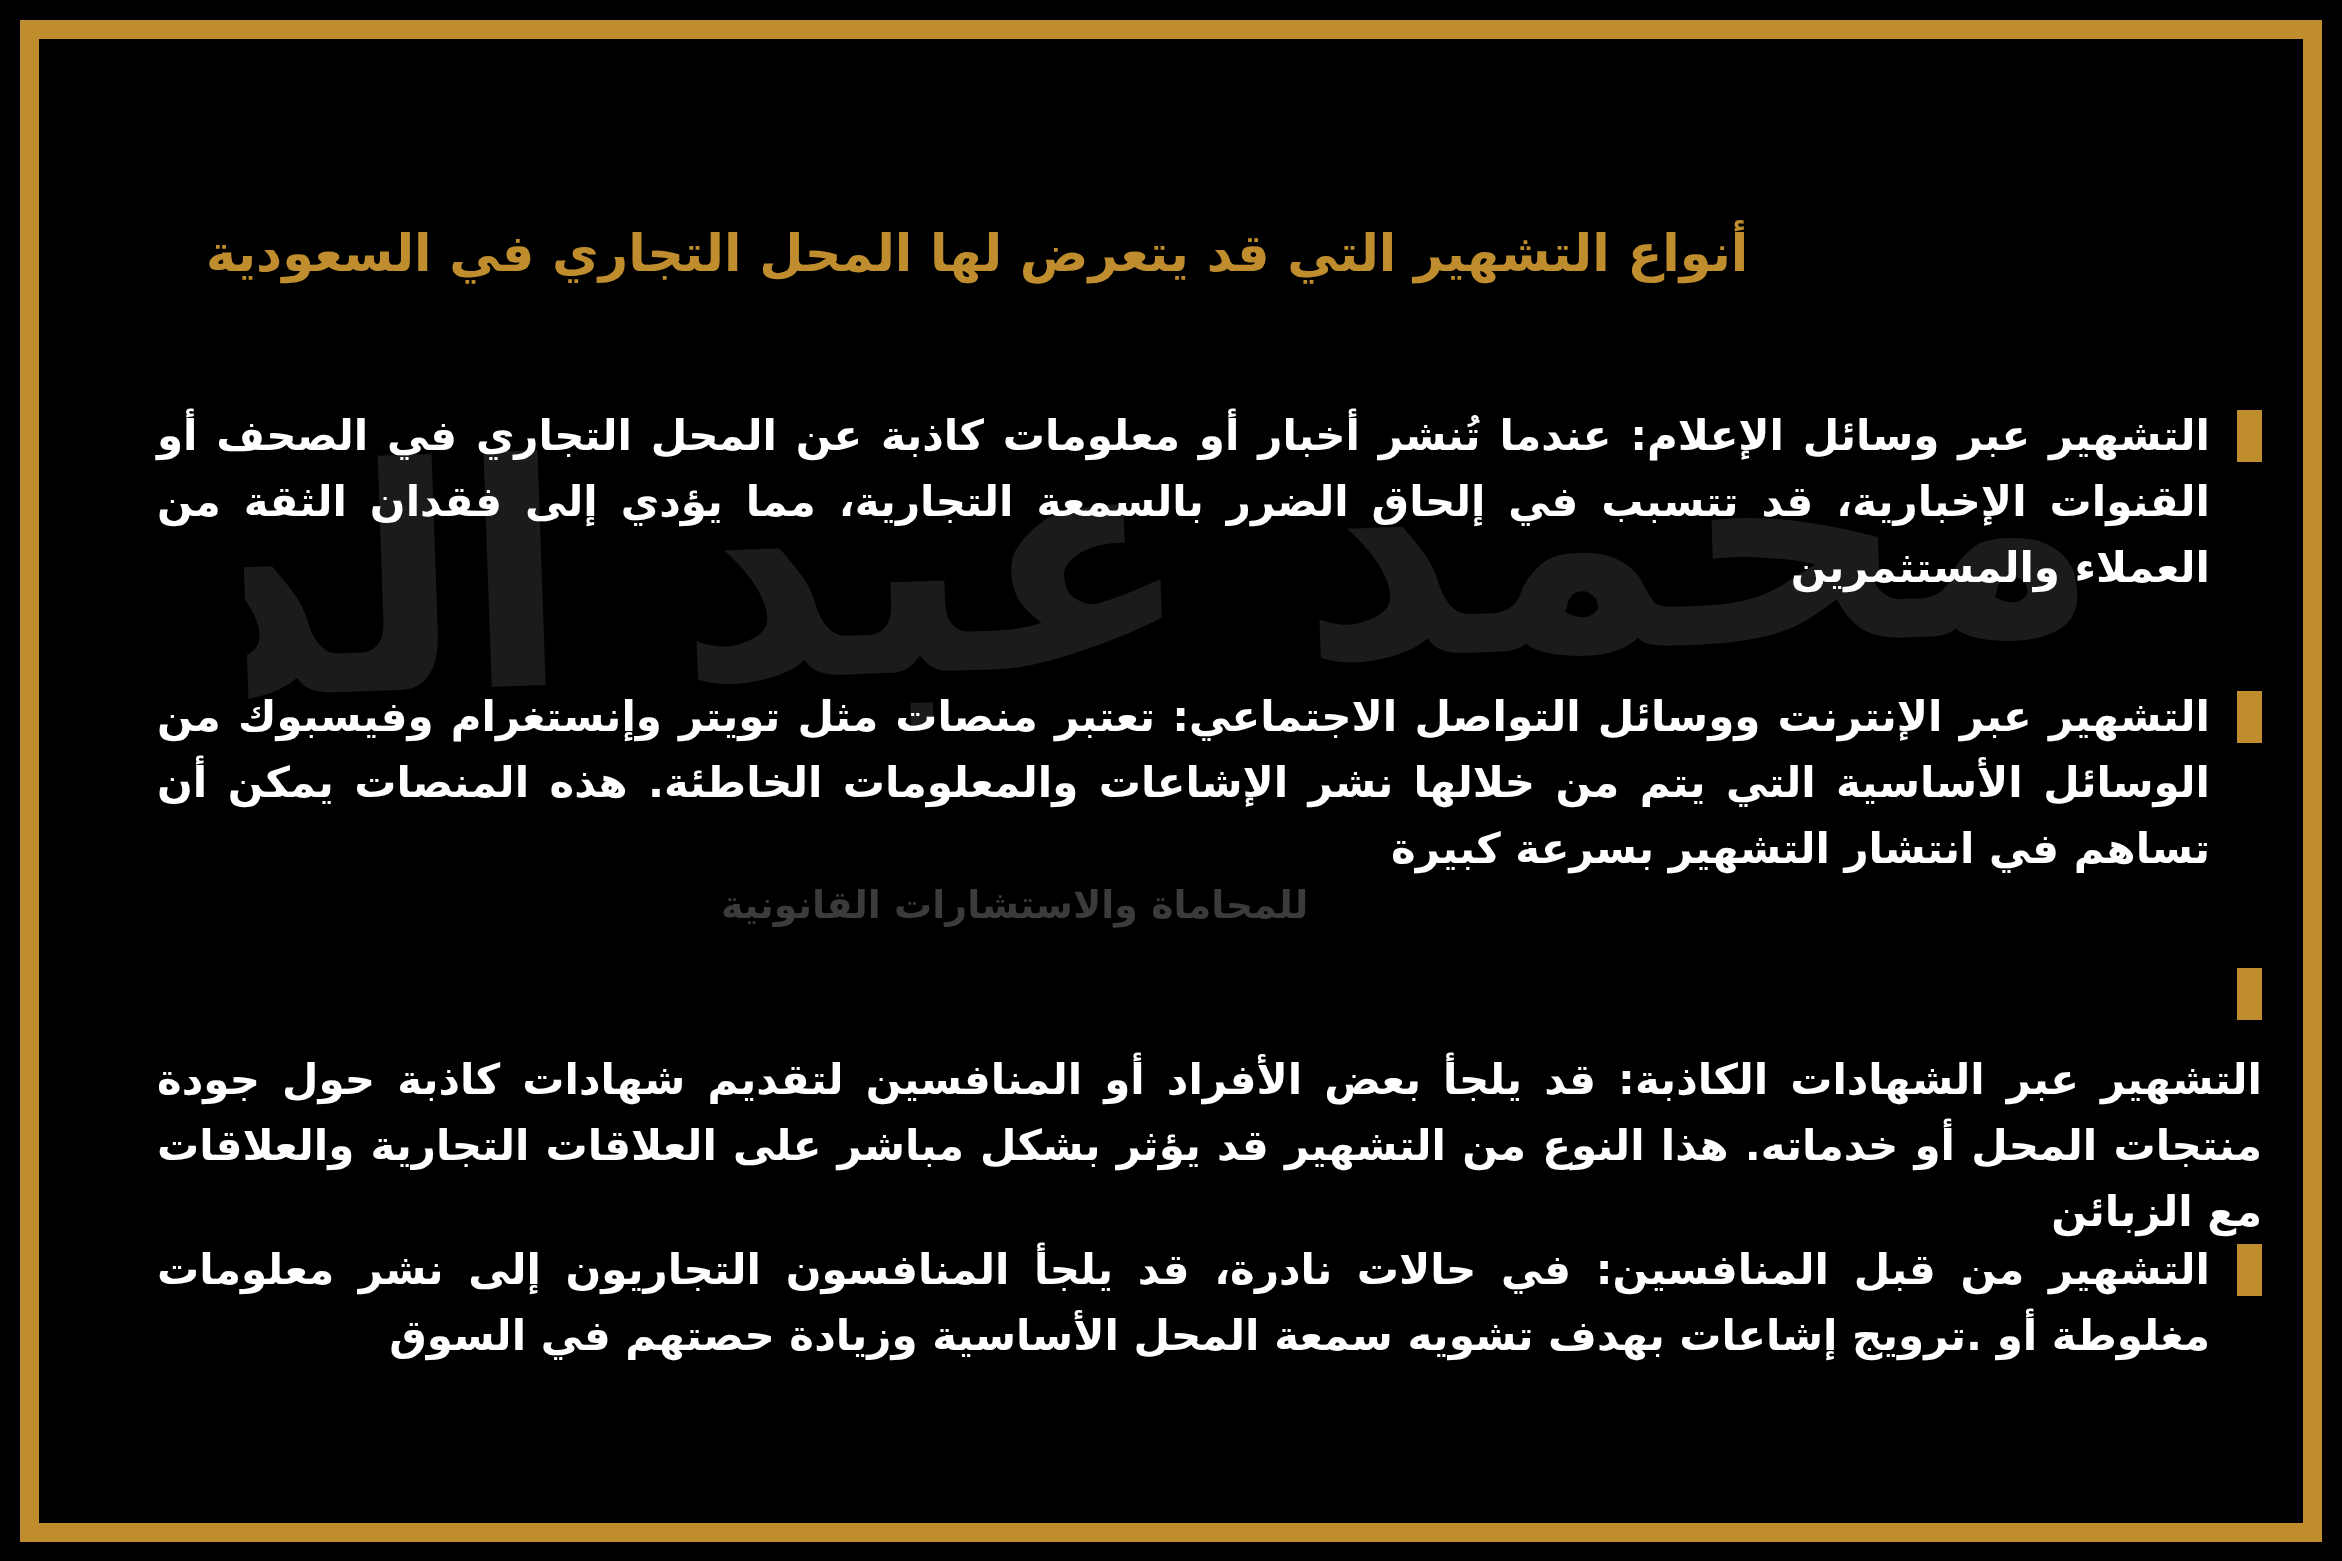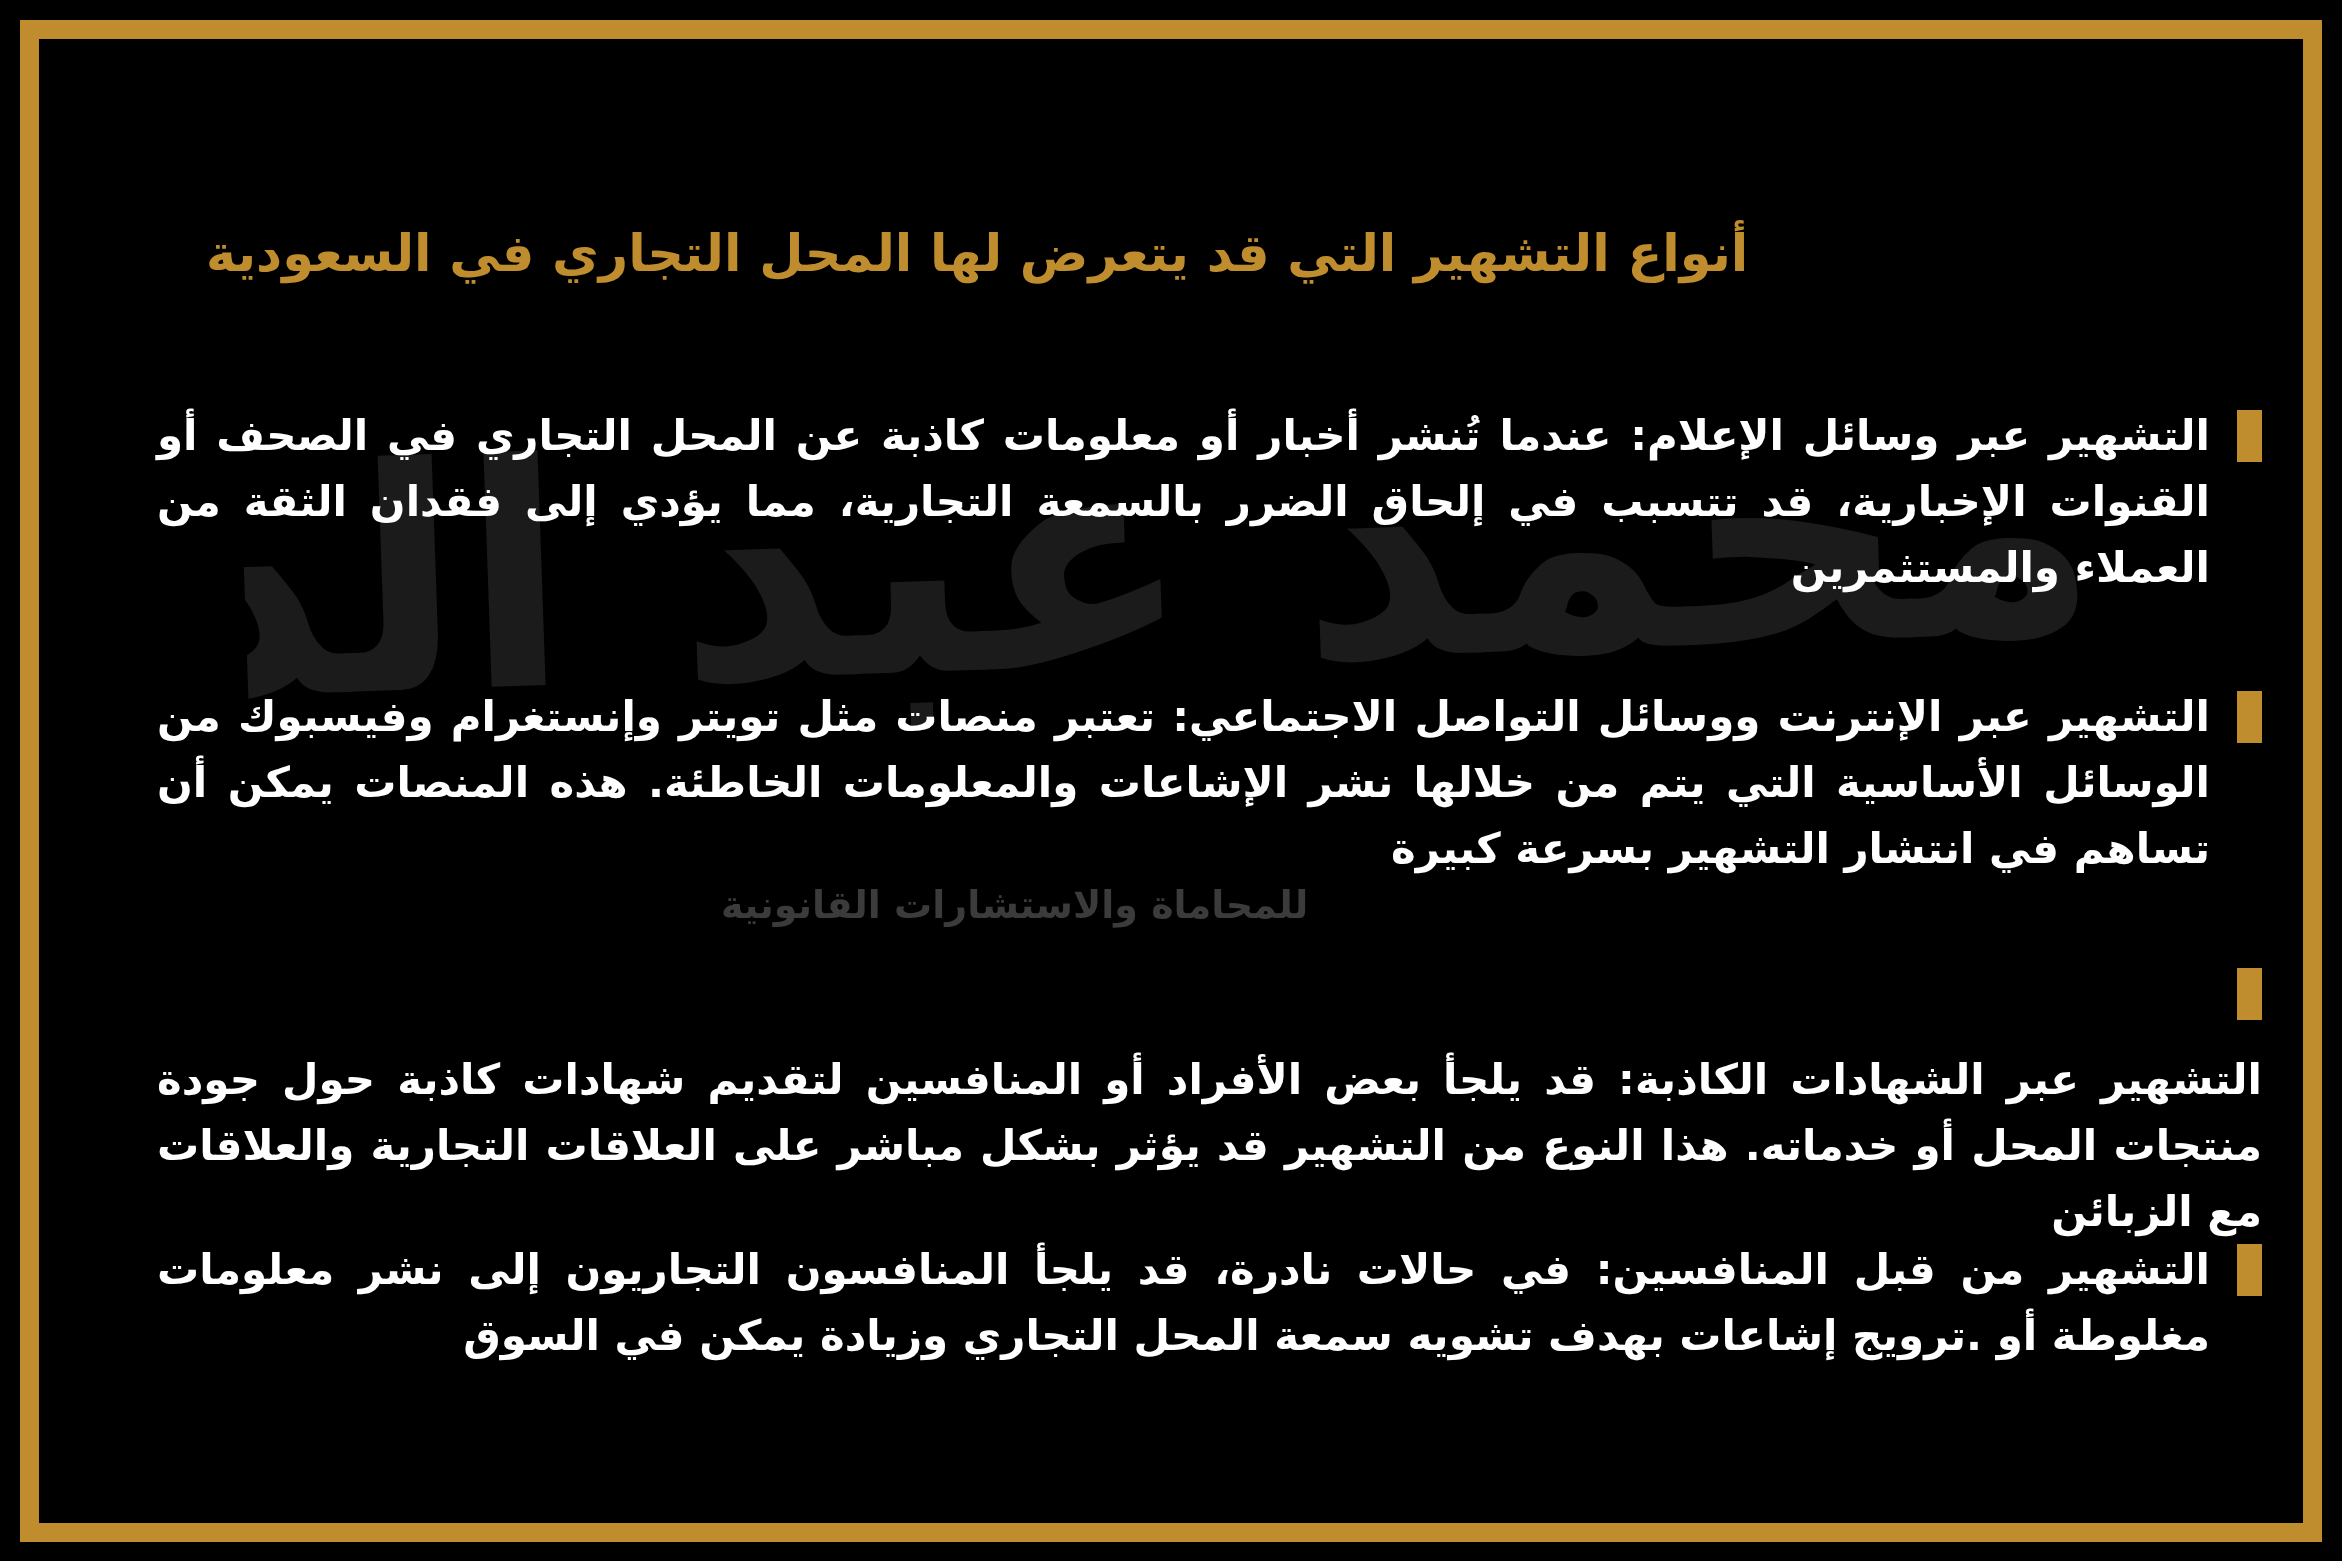--- a/index.html
+++ b/index.html
@@ -109,15 +109,15 @@
   <div class="text">التشهير عبر الإنترنت ووسائل التواصل الاجتماعي: تعتبر منصات مثل تويتر وإنستغرام وفيسبوك من الوسائل الأساسية التي يتم من خلالها نشر الإشاعات والمعلومات الخاطئة. هذه المنصات يمكن أن تساهم في انتشار التشهير بسرعة كبيرة</div>
 </div>
 
 <div class="bullet-item b3">
   <div class="marker"></div>
   <div class="text">التشهير عبر الشهادات الكاذبة: قد يلجأ بعض الأفراد أو المنافسين لتقديم شهادات كاذبة حول جودة منتجات المحل أو خدماته. هذا النوع من التشهير قد يؤثر بشكل مباشر على العلاقات التجارية والعلاقات مع الزبائن</div>
 </div>
 
 <div class="bullet-item b4">
   <div class="marker"></div>
-  <div class="text">التشهير من قبل المنافسين: في حالات نادرة، قد يلجأ المنافسون التجاريون إلى نشر معلومات مغلوطة أو .ترويج إشاعات بهدف تشويه سمعة المحل التجاري وزيادة يمكن في السوق</div>
+  <div class="text">التشهير من قبل المنافسين: في حالات نادرة، قد يلجأ المنافسون التجاريون إلى نشر معلومات مغلوطة أو .ترويج إشاعات بهدف تشويه سمعة المحل الأساسية وزيادة حصتهم في السوق</div>
 </div>
 
 
 </body></html>

